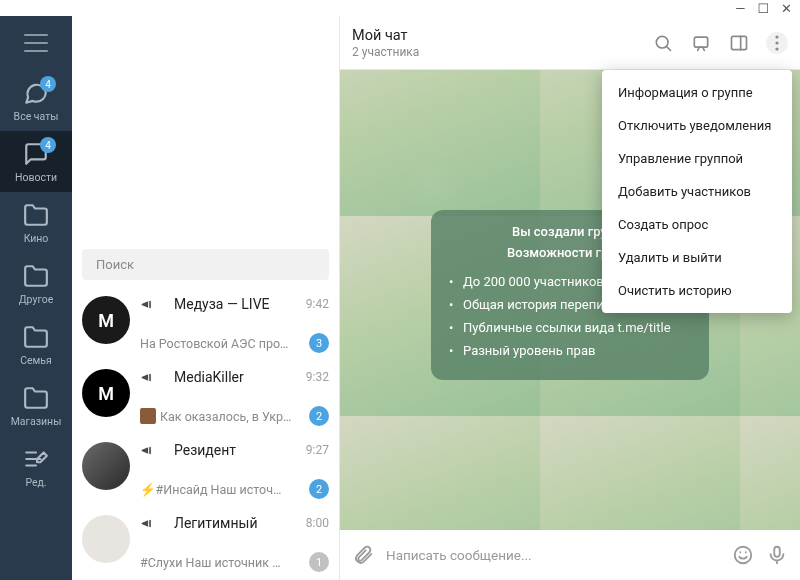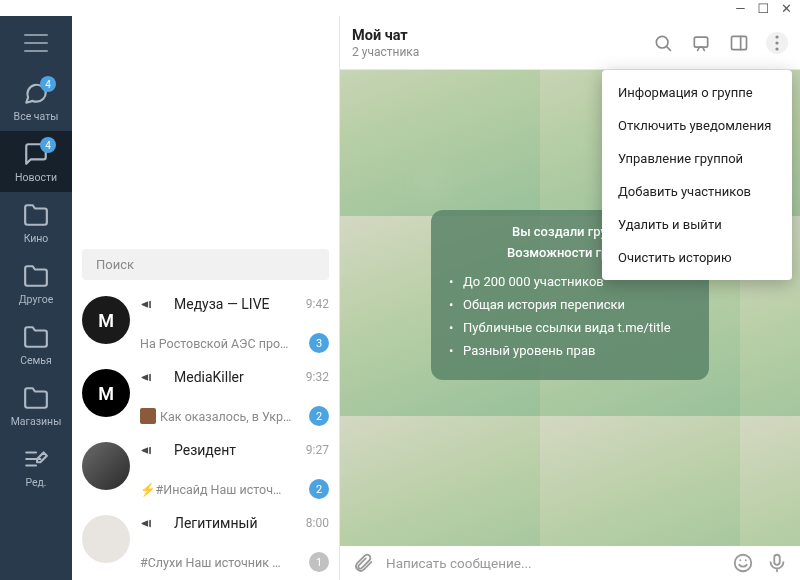--- a/index.html
+++ b/index.html
@@ -29,32 +29,32 @@
 .chat-time { font-size: 12px; color: #a0a0a0; }
 .chat-bottom { display: flex; align-items: center; justify-content: space-between; margin-top: 21px; }
 .chat-preview { font-size: 12.5px; color: #8a8a8a; white-space: nowrap; overflow: hidden; text-overflow: ellipsis; flex: 1; display: flex; align-items: center; gap: 4px; }
 .unread { background: #4ba3e2; color: #fff; font-size: 11px; min-width: 20px; height: 20px; border-radius: 10px; display: flex; align-items: center; justify-content: center; padding: 0 5px; margin-left: 6px; }
 .unread.muted { background: #c1c1c1; }
 .mini-thumb { width: 16px; height: 16px; background: #8a5a3a; border-radius: 2px; flex-shrink: 0; }
 .chat-area { flex: 1; display: flex; flex-direction: column; background: #b8d4a8; position: relative; }
 .chat-bg { position: absolute; inset: 0; background: linear-gradient(160deg, #d4d8c2 0%, #b8cfa6 45%, #99c19a 100%); background-size: 200px 200px; }
 .chat-bg::before { content: ""; position: absolute; inset: 0; background-image: radial-gradient(circle at 20% 30%, rgba(255,255,255,0.08) 1px, transparent 30px), radial-gradient(circle at 70% 60%, rgba(255,255,255,0.06) 1px, transparent 36px); opacity: .6; }
 .chat-header { position: relative; height: 54px; background: #fff; border-bottom: 1px solid #e6e6e6; display: flex; align-items: center; padding: 0 12px; z-index: 2; }
-.chat-title { font-size: 14.5px; font-weight: 700; color: #222; }
+.chat-title { font-size: 14.5px; font-weight: 400; color: #222; }
 .chat-sub { font-size: 12px; color: #8a8a8a; margin-top: 1px; }
 .header-icons { margin-left: auto; display: flex; align-items: center; gap: 16px; color: #8a8a8a; }
 .header-icons .icon { cursor: pointer; width: 22px; height: 22px; display: flex; align-items: center; justify-content: center; position: relative; }
 .more-circle { width: 30px; height: 30px; border-radius: 50%; background: #f1f1f1; display: flex; align-items: center; justify-content: center; }
 .info-card { position: relative; z-index: 1; margin: 140px auto 0; width: 278px; background: rgba(90, 132, 104, 0.85); border-radius: 12px; padding: 14px 18px 18px; color: #fff; font-size: 13px; }
 .info-card .title1 { text-align: center; font-weight: 500; }
 .info-card .title2 { text-align: center; margin: 6px 0 10px; font-weight: 500; }
 .info-card ul { list-style: none; }
 .info-card li { padding: 4px 0 4px 14px; position: relative; }
 .info-card li::before { content: "•"; position: absolute; left: 0; color: #fff; }
-.composer { position: relative; z-index: 2; height: 34px; background: #fff; display: flex; align-items: center; padding: 0 12px; gap: 12px; color: #9a9a9a; }
+.composer { position: relative; z-index: 2; height: 50px; background: #fff; display: flex; align-items: center; padding: 0 12px; gap: 12px; color: #9a9a9a; }
 .composer .input { flex: 1; font-size: 13.5px; color: #9a9a9a; cursor: text; }
 .dropdown { position: absolute; top: 54px; right: 8px; width: 190px; background: #fff; border-radius: 4px; box-shadow: 0 4px 18px rgba(0,0,0,0.25); z-index: 10; padding: 6px 0; }
 .dropdown-item { padding: 9px 16px; font-size: 13px; color: #222; cursor: pointer; white-space: nowrap; }
 svg.stroke-icon { stroke: currentColor; fill: none; stroke-width: 2; stroke-linecap: round; stroke-linejoin: round; }
 </style>
 </head>
 <body>
 
 <div class="titlebar">
   <span>—</span>
@@ -237,20 +237,21 @@
             </svg>
           </div>
       </div>
     </div>
 
     <div class="dropdown">
       <div class="dropdown-item">Информация о группе</div>
       <div class="dropdown-item">Отключить уведомления</div>
       <div class="dropdown-item">Управление группой</div>
       <div class="dropdown-item">Добавить участников</div>
+      <div class="dropdown-item">Создать опрос</div>
       <div class="dropdown-item">Удалить и выйти</div>
       <div class="dropdown-item">Очистить историю</div>
     </div>
 
     <div class="info-card">
       <div class="title1">Вы создали группу</div>
       <div class="title2">Возможности групп:</div>
       <ul>
         <li>До 200 000 участников</li>
         <li>Общая история переписки</li>

